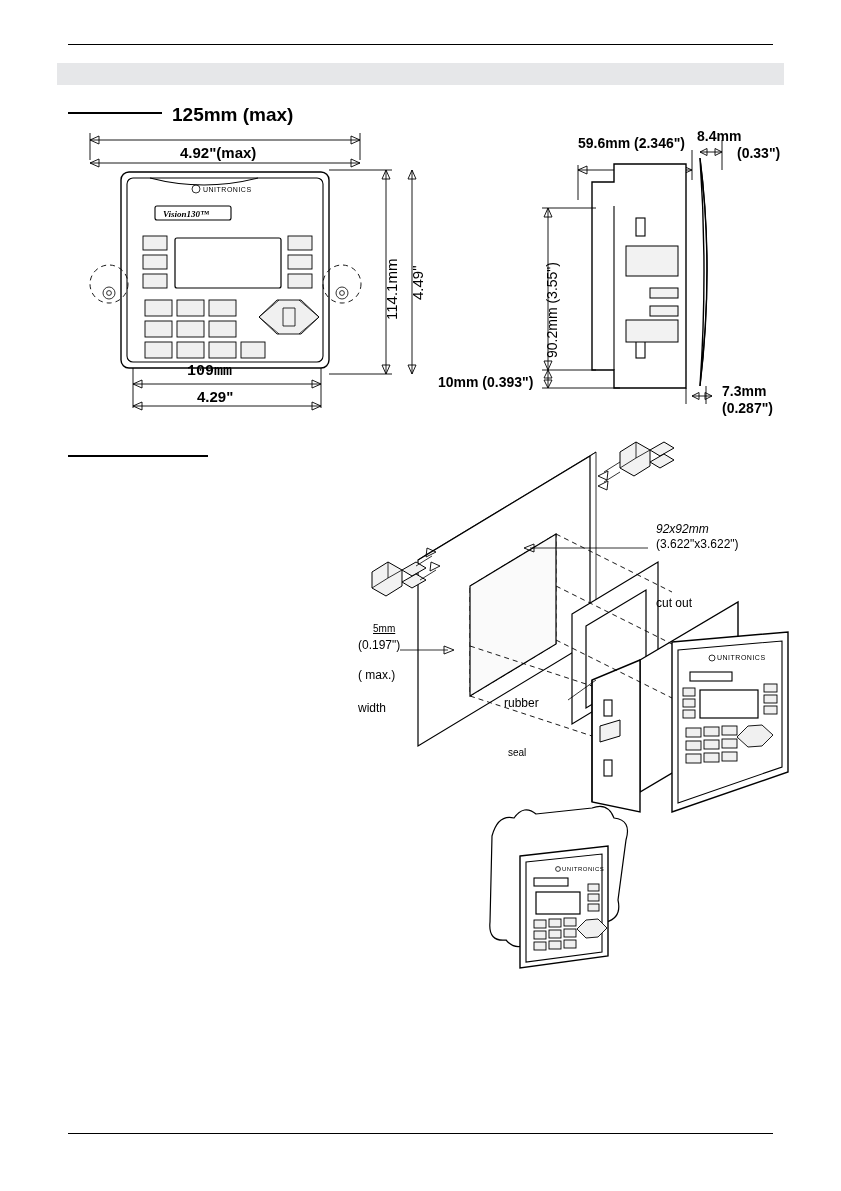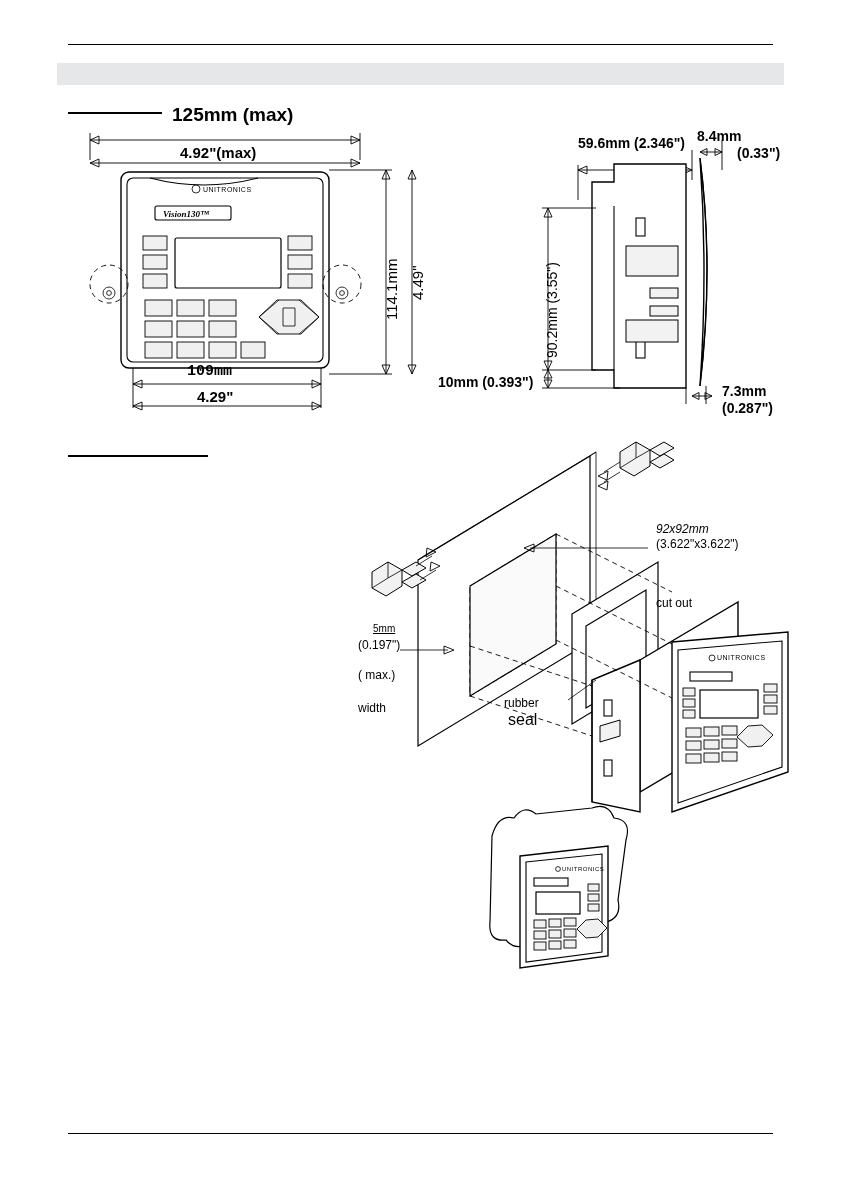--- a/index.html
+++ b/index.html
@@ -268,15 +268,15 @@
   <div class="lbl" style="left:656px;top:522px;font-size:12px;font-style:italic;">92x92mm</div>
   <div class="lbl" style="left:656px;top:537px;font-size:12px;">(3.622"x3.622")</div>
   <div class="lbl" style="left:656px;top:552px;font-size:12px;margin-top:44px;">cut out</div>
 
   <div class="lbl" style="left:373px;top:623px;font-size:10px;text-decoration:underline;">5mm</div>
   <div class="lbl" style="left:358px;top:638px;font-size:12px;">(0.197")</div>
   <div class="lbl" style="left:358px;top:653px;font-size:12px;margin-top:48px;">width</div>
   <div class="lbl" style="left:358px;top:668px;font-size:12px;">( max.)</div>
 
   <div class="lbl" style="left:504px;top:696px;font-size:12px;">rubber</div>
-  <div class="lbl" style="left:508px;top:711px;font-size:16px;">seal</div>
+  <div class="lbl" style="left:508px;top:747px;font-size:10px;">seal</div>
 
 </div>
 
 </body></html>

